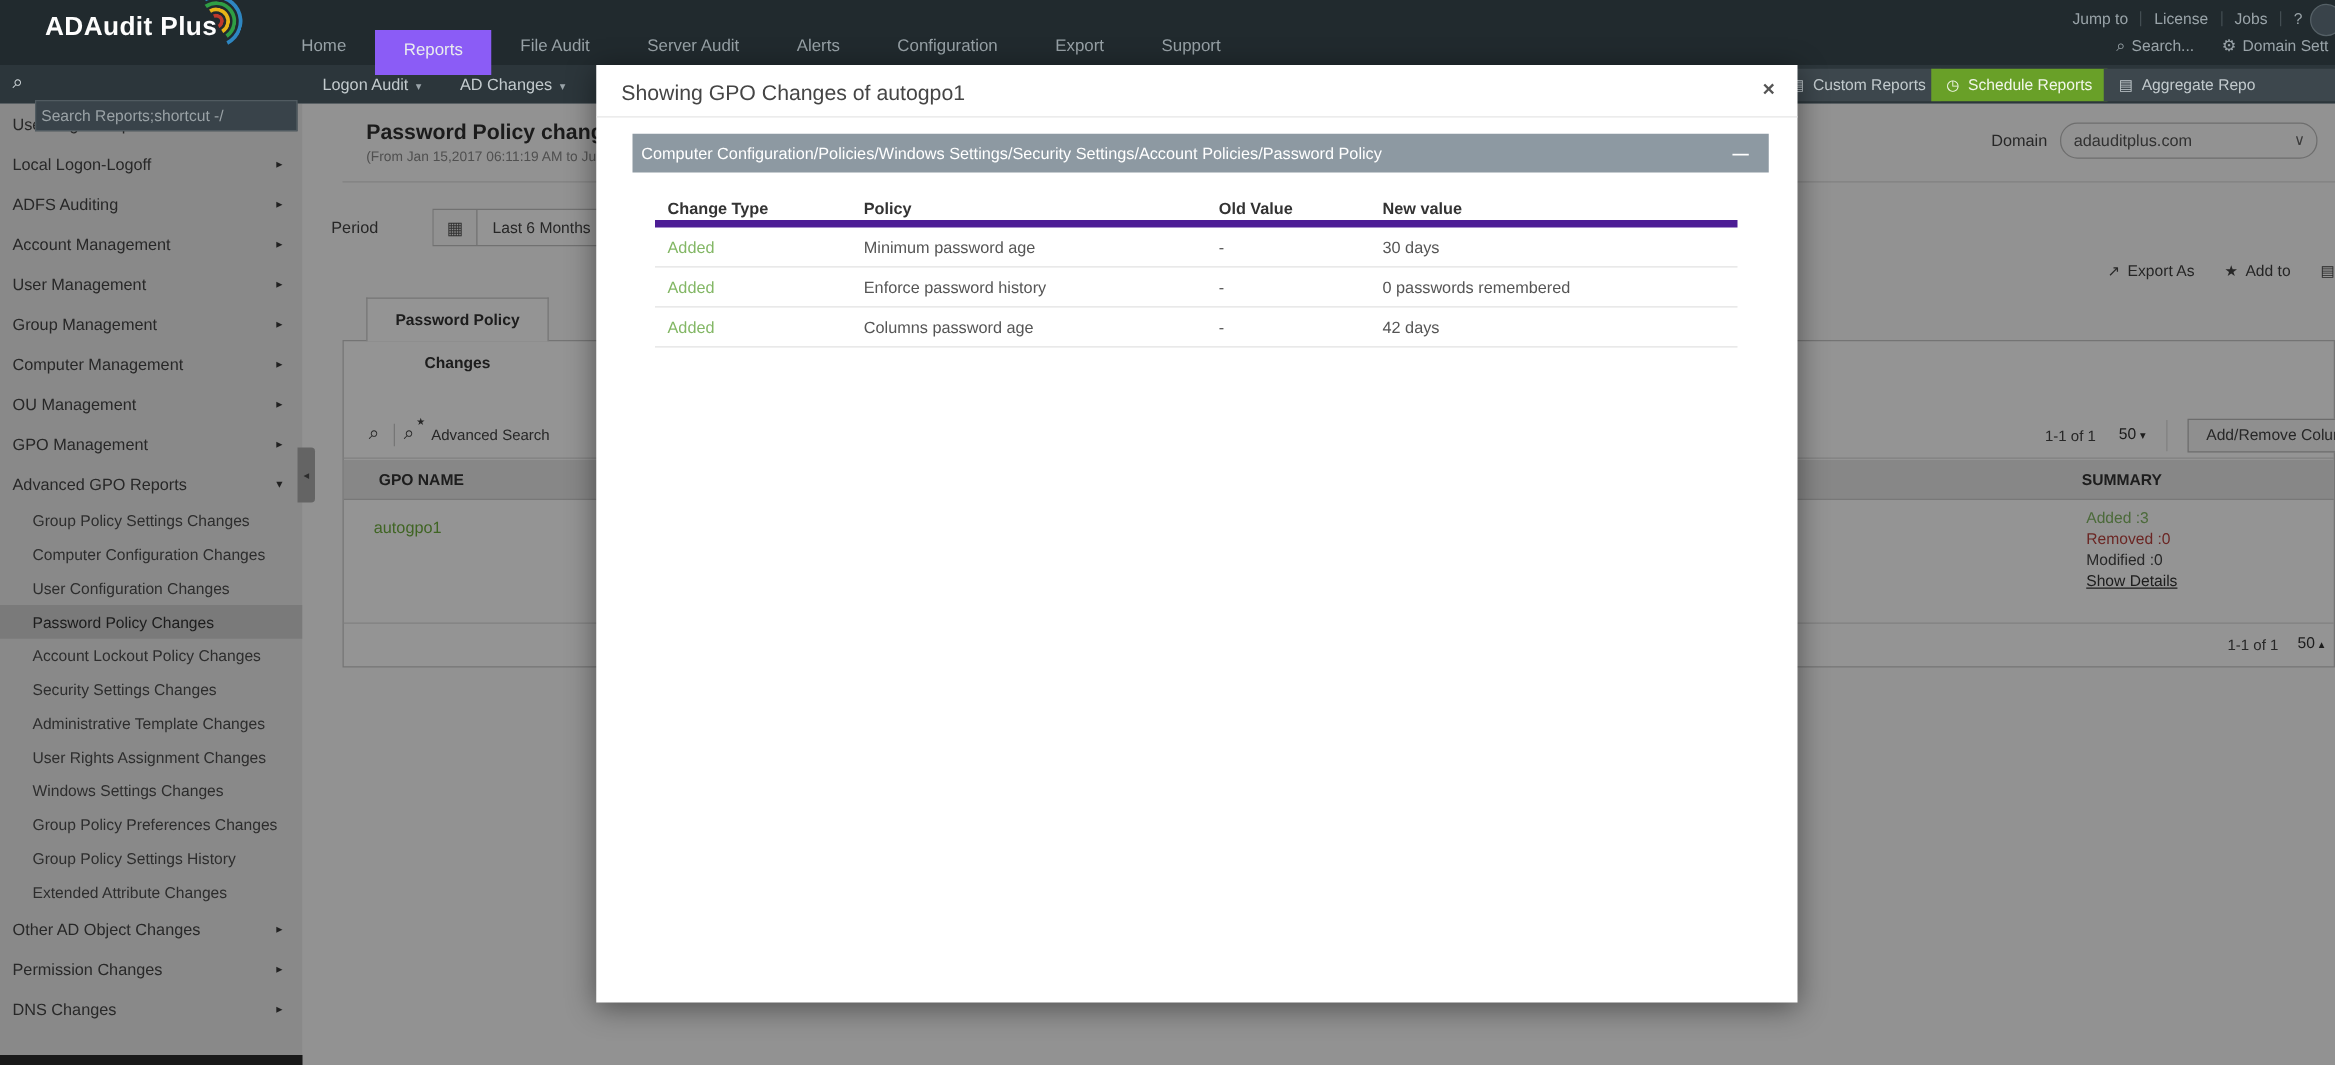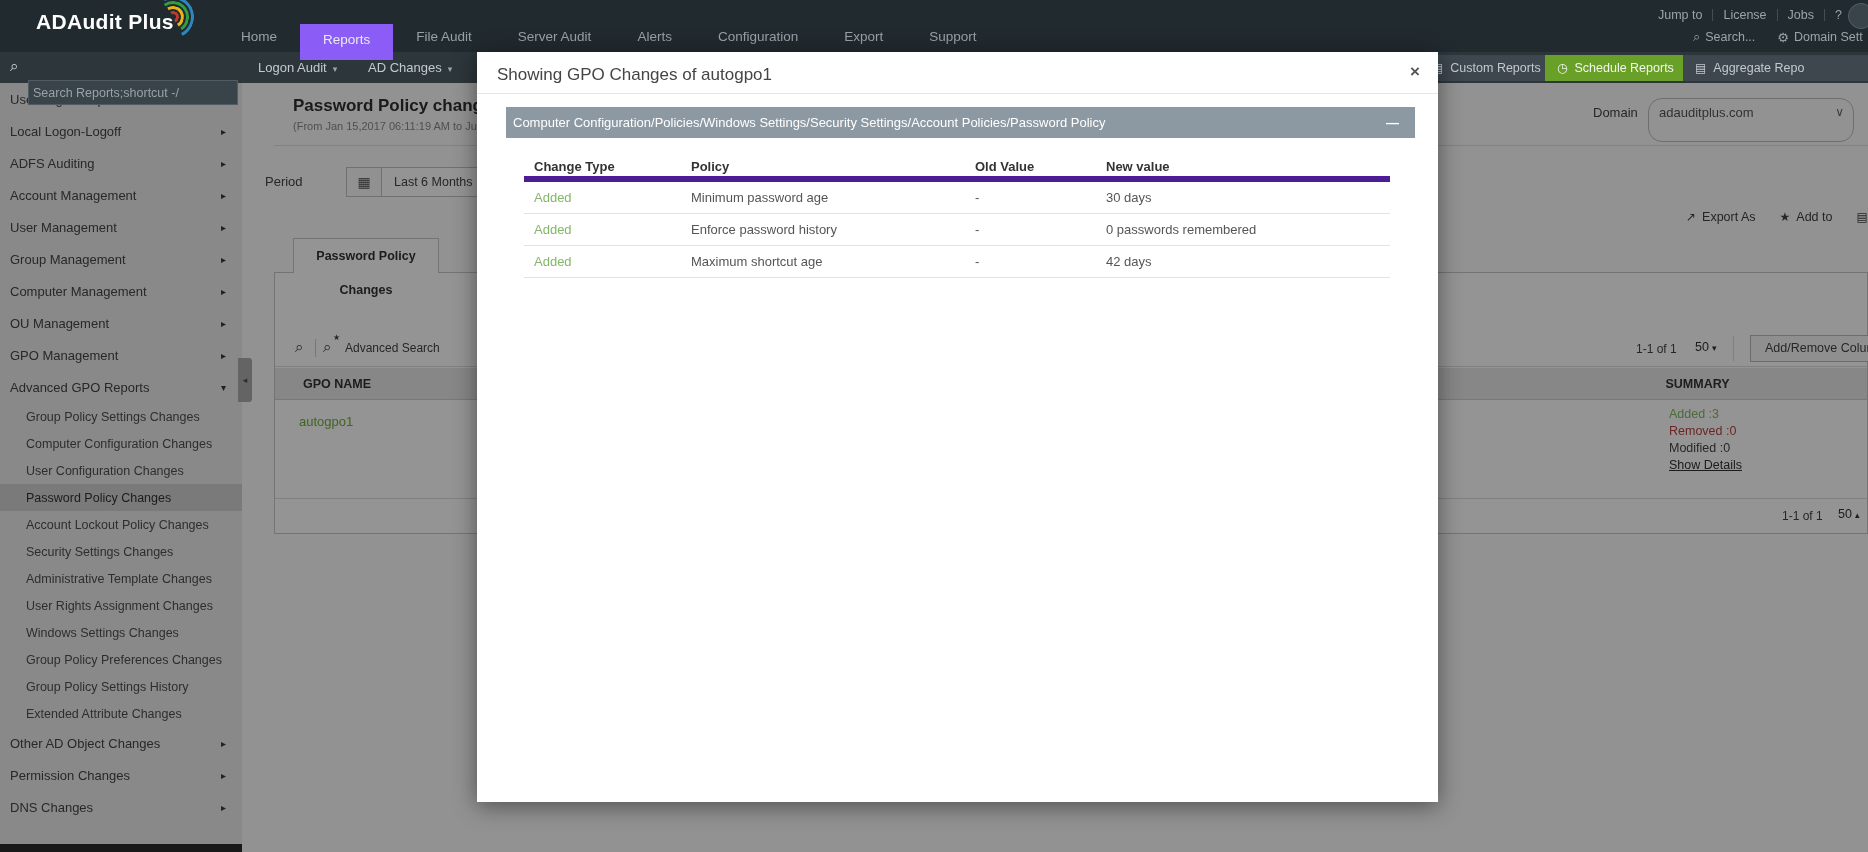--- a/index.html
+++ b/index.html
@@ -49,21 +49,21 @@
   
   .content { position:absolute; left:242px; top:83px; width:1626px; height:769px; background:#fbfbfb; z-index:1; }
   .page-title { position:absolute; left:51px; top:13px; font-size:17px; font-weight:700; color:#303030; }
   .page-sub { position:absolute; left:51px; top:37px; font-size:11px; color:#8a8a8a; white-space:nowrap; }
   .hr1 { position:absolute; left:32px; right:0; top:62px; height:1px; background:#e0e0e0; }
   .period-label { position:absolute; left:23px; top:91px; font-size:13px; color:#444; }
   .period-ctl { position:absolute; left:104px; top:84px; width:176px; height:30px; background:#fff; border:1px solid #c3c3c3; display:flex; }
   .period-cal { width:35px; border-right:1px solid #c3c3c3; text-align:center; line-height:28px; color:#555; font-size:14px; cursor:pointer; background:#fafafa; }
   .period-val { line-height:28px; padding-left:12px; font-size:12.5px; color:#444; cursor:pointer; white-space:nowrap; }
   .domain-label { position:absolute; left:1351px; top:22px; font-size:13px; color:#444; }
-  .domain-select { position:absolute; left:1406px; top:15px; width:206px; height:44px; background:#fcfcfc; border:1px solid #bdbdbd; border-radius:14px; line-height:27px; padding-left:10px; font-size:13px; color:#555; cursor:pointer; }
+  .domain-select { position:absolute; left:1406px; top:15px; width:206px; height:29px; background:#fcfcfc; border:1px solid #bdbdbd; border-radius:14px; line-height:27px; padding-left:10px; font-size:13px; color:#555; cursor:pointer; }
   .domain-select .dcaret { position:absolute; right:9px; top:0; color:#666; font-size:12px; }
   .actions { position:absolute; left:1444px; top:127px; display:flex; align-items:center; font-size:12.5px; color:#3f3f3f; white-space:nowrap; }
   .actions .act { display:flex; align-items:center; margin-right:24px; cursor:pointer; }
   .actions .aic { margin-right:6px; font-size:12px; color:#444; }
   .tab { position:absolute; left:51px; top:155px; width:146px; height:35px; background:#fff; border:1px solid #c9c9c9; border-bottom:none; text-align:center; line-height:34px; font-size:12.5px; font-weight:600; color:#333; z-index:3; cursor:pointer; }
   .panel { position:absolute; left:32px; top:189px; width:1594px; height:262px; background:#fff; border:1px solid #c9c9c9; z-index:2; }
   .srow { position:absolute; left:0; top:58px; width:100%; height:36px; border-bottom:1px solid #ddd; }
   .srow .sic { position:absolute; left:20px; top:7px; font-size:15px; color:#444; cursor:pointer; }
   .srow .sdiv { position:absolute; left:40px; top:8px; width:1px; height:18px; background:#ccc; }
   .srow .sic2 { position:absolute; left:48px; top:7px; font-size:15px; color:#444; cursor:pointer; }
@@ -410,19 +410,19 @@
 
         <div class="m-grid m-row">
           <div class="ct">Added</div>
           <div>Enforce password history</div>
           <div>-</div>
           <div>0 passwords remembered</div>
         </div>
 
         <div class="m-grid m-row">
           <div class="ct">Added</div>
-          <div>Maximum shortcut age</div>
+          <div>Columns password age</div>
           <div>-</div>
           <div>42 days</div>
         </div>
       </div>
   </div>
 </div>
 
 </body></html>

